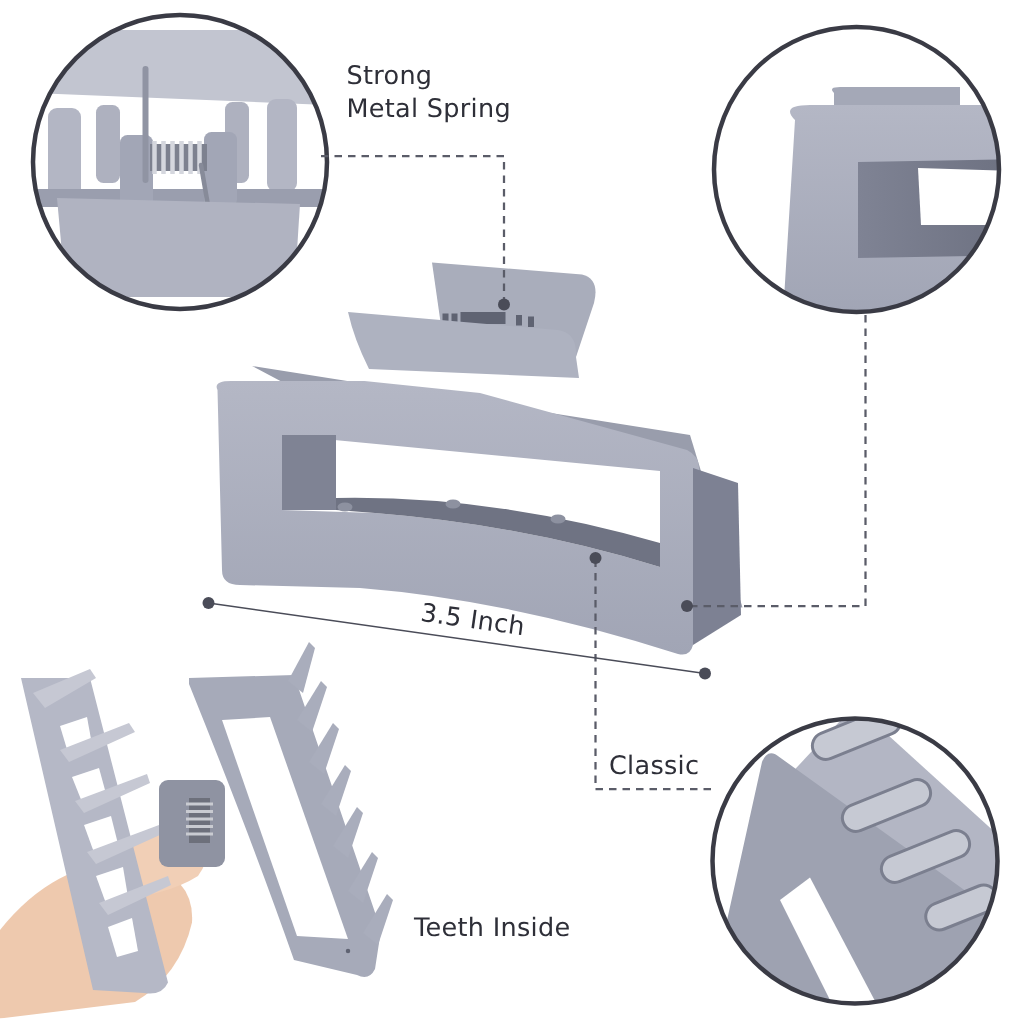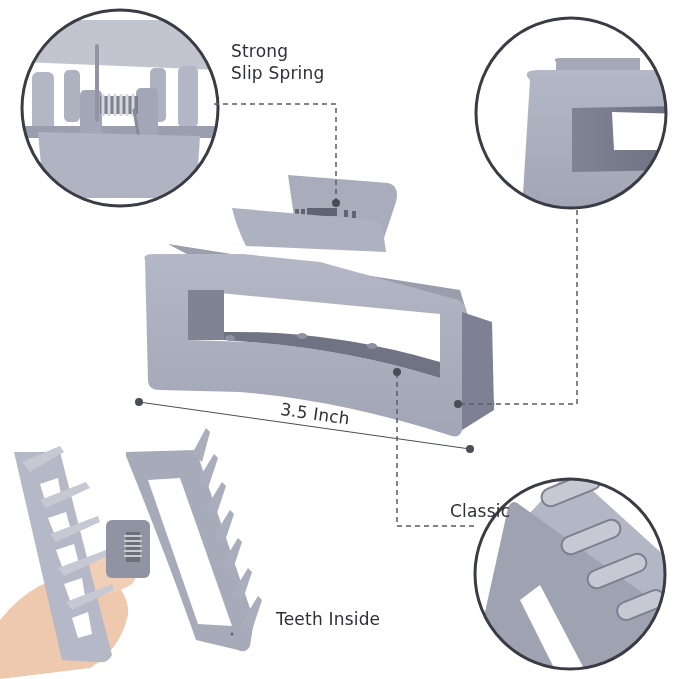--- a/index.html
+++ b/index.html
@@ -192,28 +192,28 @@
     </g>
     <g>
       <line x1="139" y1="402" x2="470" y2="449" stroke="#4a4c58" stroke-width="1"></line>
       <circle cx="139" cy="402" r="4" fill="#4a4c58"></circle>
       <circle cx="470" cy="449" r="4" fill="#4a4c58"></circle>
     </g>
   </svg>
 
   <div class="label" style="left:231px; top:40px;">
     <span>Strong</span>
-    <span>Slip Spring</span>
+    <span>Metal Spring</span>
   </div>
 
 
   <div class="label" style="left:282px; top:398px; transform: rotate(8deg); transform-origin: left top;">
     <span>3.5 Inch</span>
   </div>
 
-  <div class="label" style="left:406px; top:500px;margin-left:44px;">
+  <div class="label" style="left:406px; top:500px;">
     <span>Classic</span>
   </div>
 
   <div class="label center" style="left:276px; top:608px;">
     <span>Teeth Inside</span>
   </div>
 </div>
 
 </body></html>

